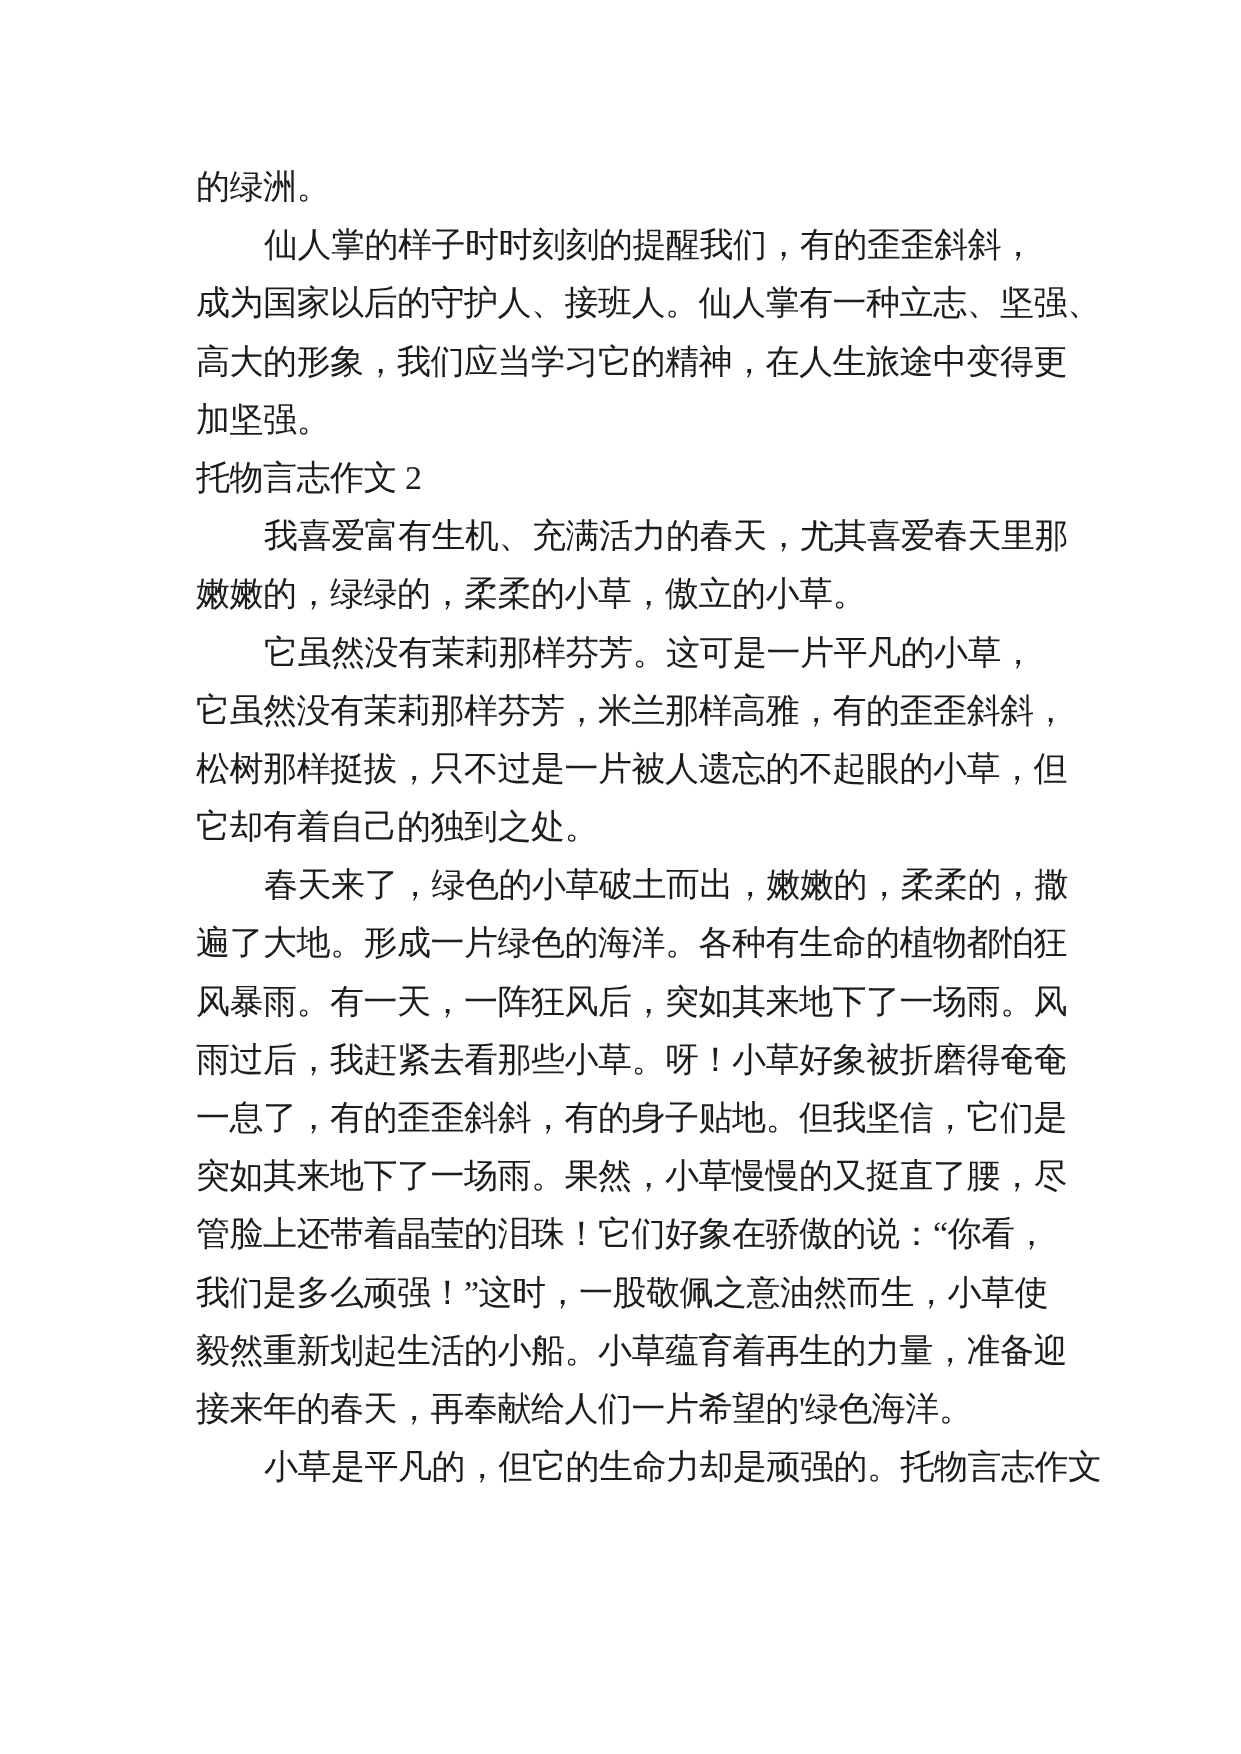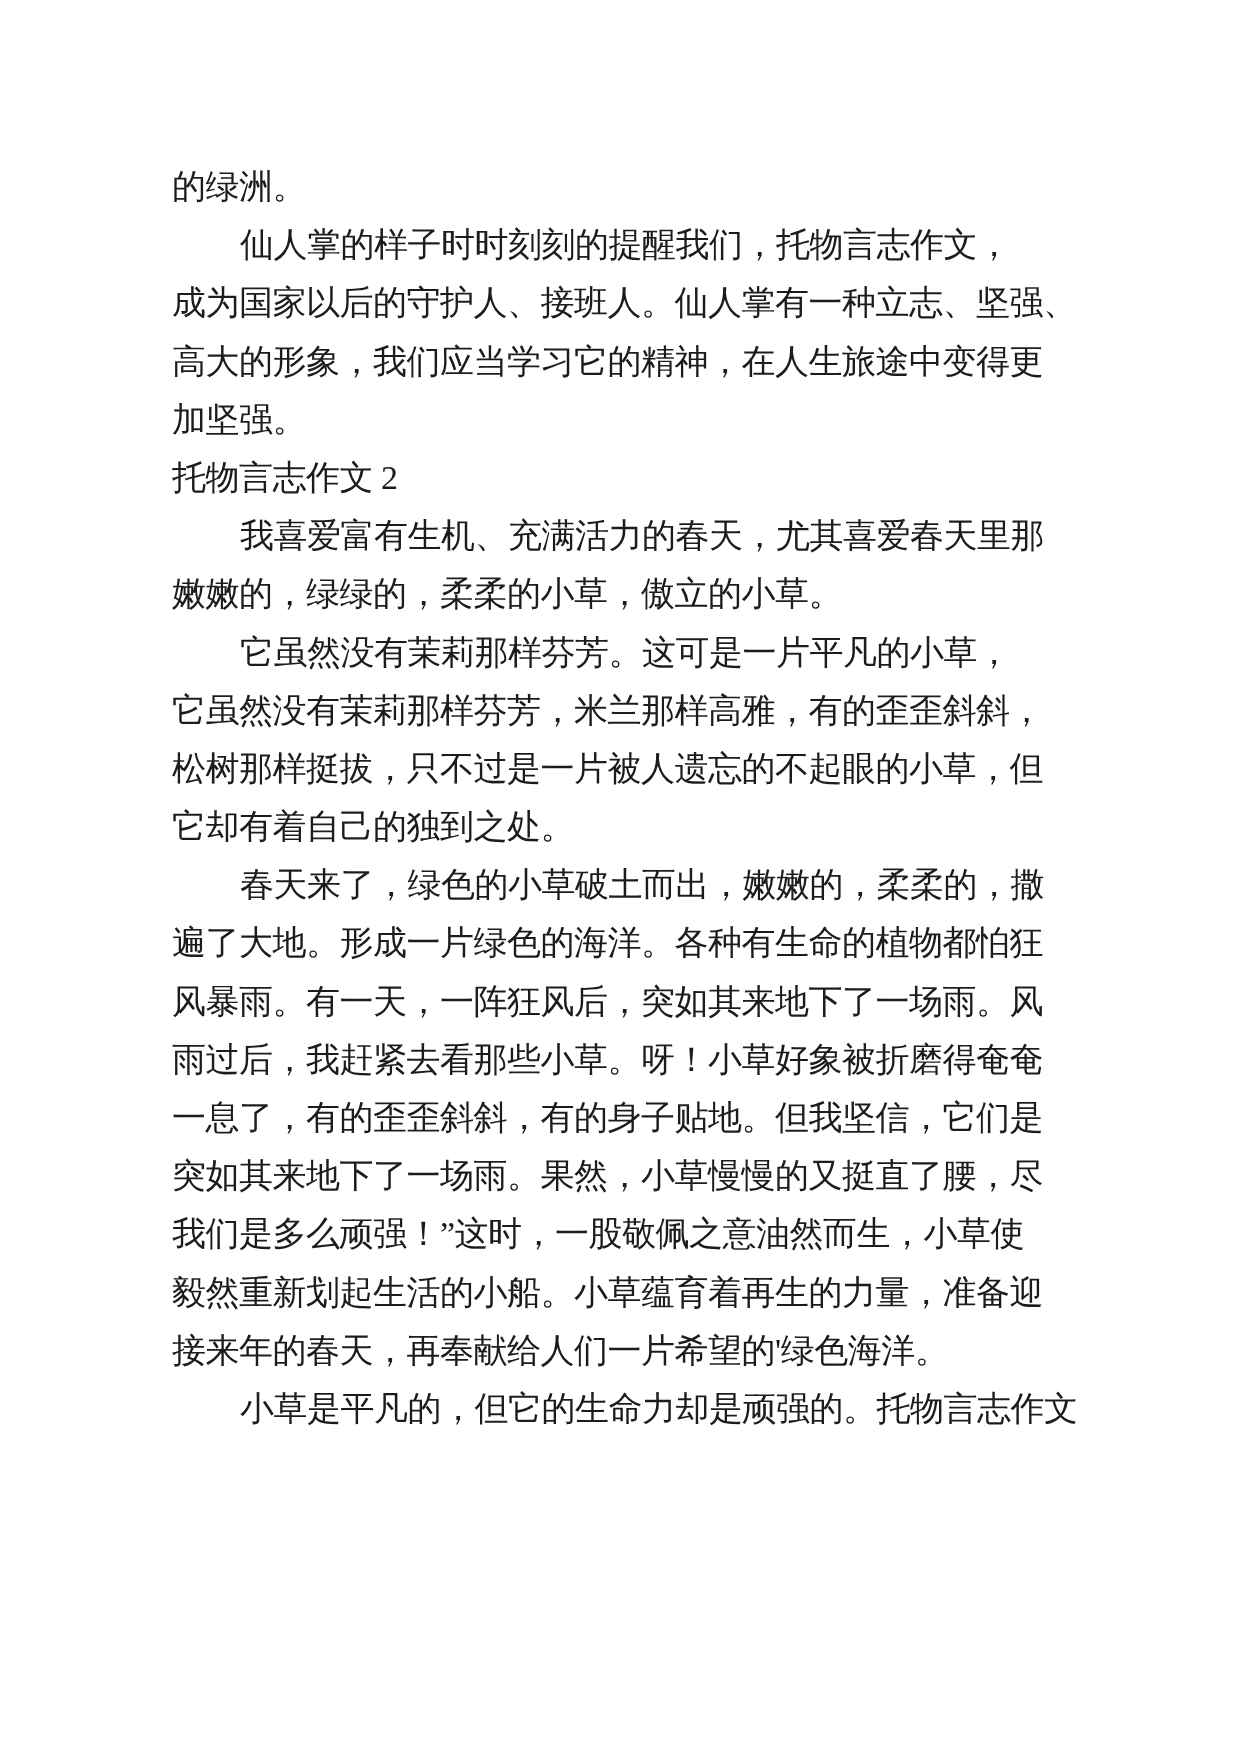--- a/index.html
+++ b/index.html
@@ -9,21 +9,21 @@
   }
   .page {
     position: relative;
     width: 1241px;
     height: 1754px;
     background: #ffffff;
     overflow: hidden;
   }
   .text-block {
     position: absolute;
-    left: 172px;
+    left: 196px;
     top: 158px;
     width: 905px;
   }
   .line {
     font-family: "Liberation Serif", "DejaVu Serif", serif;
     font-size: 34px;
     font-weight: 400;
     line-height: 58.2px;
     height: 58.2px;
     color: #1c1c1c;
@@ -34,35 +34,36 @@
   .line.indent {
     padding-left: 68px;
   }
 </style>
 </head>
 <body>
 
 <div class="page">
   <div class="text-block" id="text-block" style="color: rgb(28, 28, 28);">
       <div class="line">的绿洲。</div>
-      <div class="line indent">仙人掌的样子时时刻刻的提醒我们，托物言志作文，</div>
+      <div class="line indent">仙人掌的样子时时刻刻的提醒我们，有的歪歪斜斜，</div>
       <div class="line">成为国家以后的守护人、接班人。仙人掌有一种立志、坚强、</div>
       <div class="line">高大的形象，我们应当学习它的精神，在人生旅途中变得更</div>
       <div class="line">加坚强。</div>
       <div class="line">托物言志作文 2</div>
       <div class="line indent">我喜爱富有生机、充满活力的春天，尤其喜爱春天里那</div>
       <div class="line">嫩嫩的，绿绿的，柔柔的小草，傲立的小草。</div>
       <div class="line indent">它虽然没有茉莉那样芬芳。这可是一片平凡的小草，</div>
       <div class="line">它虽然没有茉莉那样芬芳，米兰那样高雅，有的歪歪斜斜，</div>
       <div class="line">松树那样挺拔，只不过是一片被人遗忘的不起眼的小草，但</div>
       <div class="line">它却有着自己的独到之处。</div>
       <div class="line indent">春天来了，绿色的小草破土而出，嫩嫩的，柔柔的，撒</div>
       <div class="line">遍了大地。形成一片绿色的海洋。各种有生命的植物都怕狂</div>
       <div class="line">风暴雨。有一天，一阵狂风后，突如其来地下了一场雨。风</div>
       <div class="line">雨过后，我赶紧去看那些小草。呀！小草好象被折磨得奄奄</div>
       <div class="line">一息了，有的歪歪斜斜，有的身子贴地。但我坚信，它们是</div>
       <div class="line">突如其来地下了一场雨。果然，小草慢慢的又挺直了腰，尽</div>
+      <div class="line">管脸上还带着晶莹的泪珠！它们好象在骄傲的说：“你看，</div>
       <div class="line">我们是多么顽强！”这时，一股敬佩之意油然而生，小草使</div>
       <div class="line">毅然重新划起生活的小船。小草蕴育着再生的力量，准备迎</div>
       <div class="line">接来年的春天，再奉献给人们一片希望的'绿色海洋。</div>
       <div class="line indent">小草是平凡的，但它的生命力却是顽强的。托物言志作文</div>
     </div>
 </div>
 
 </body></html>

